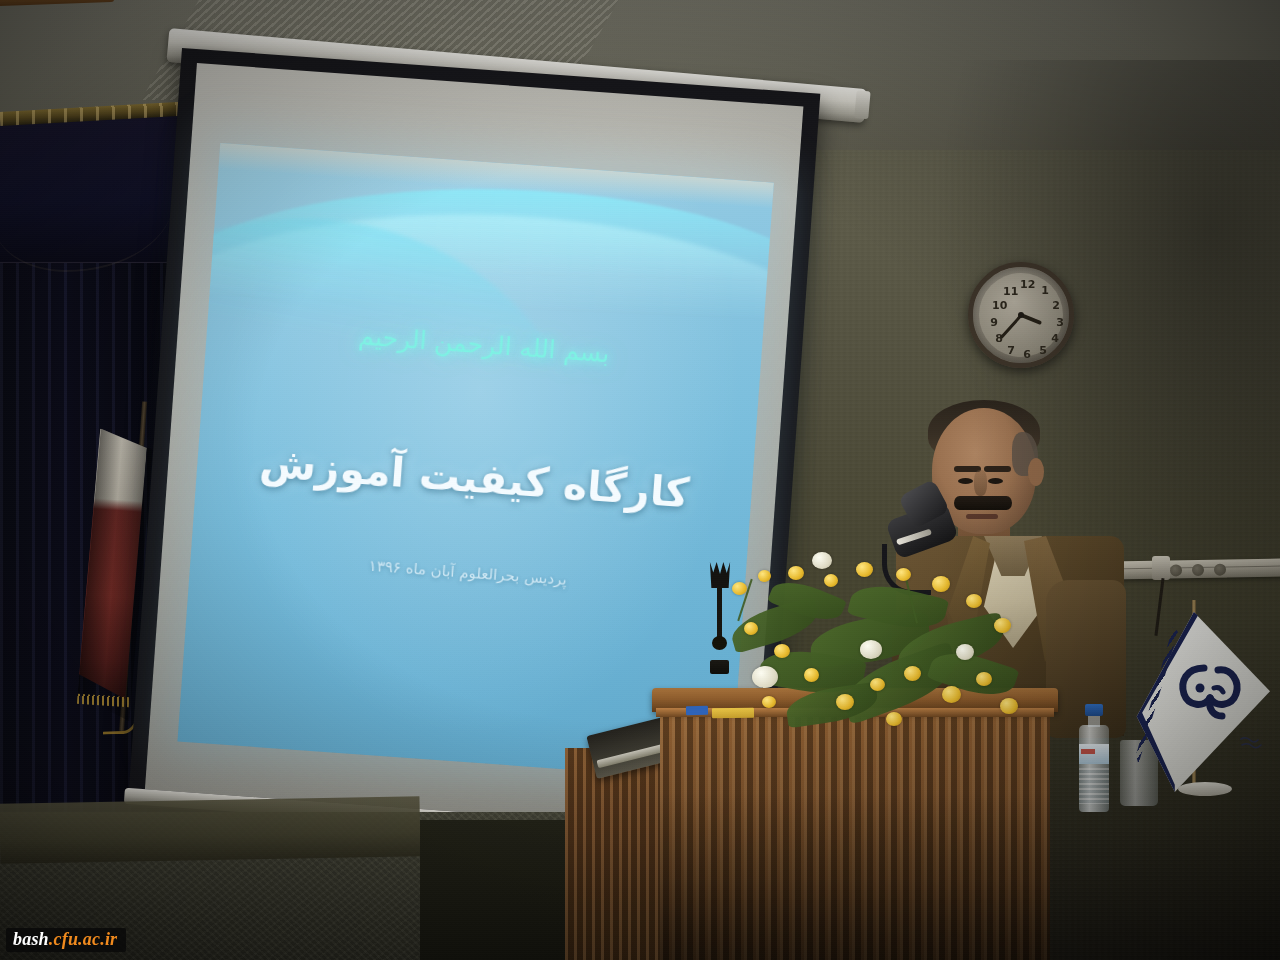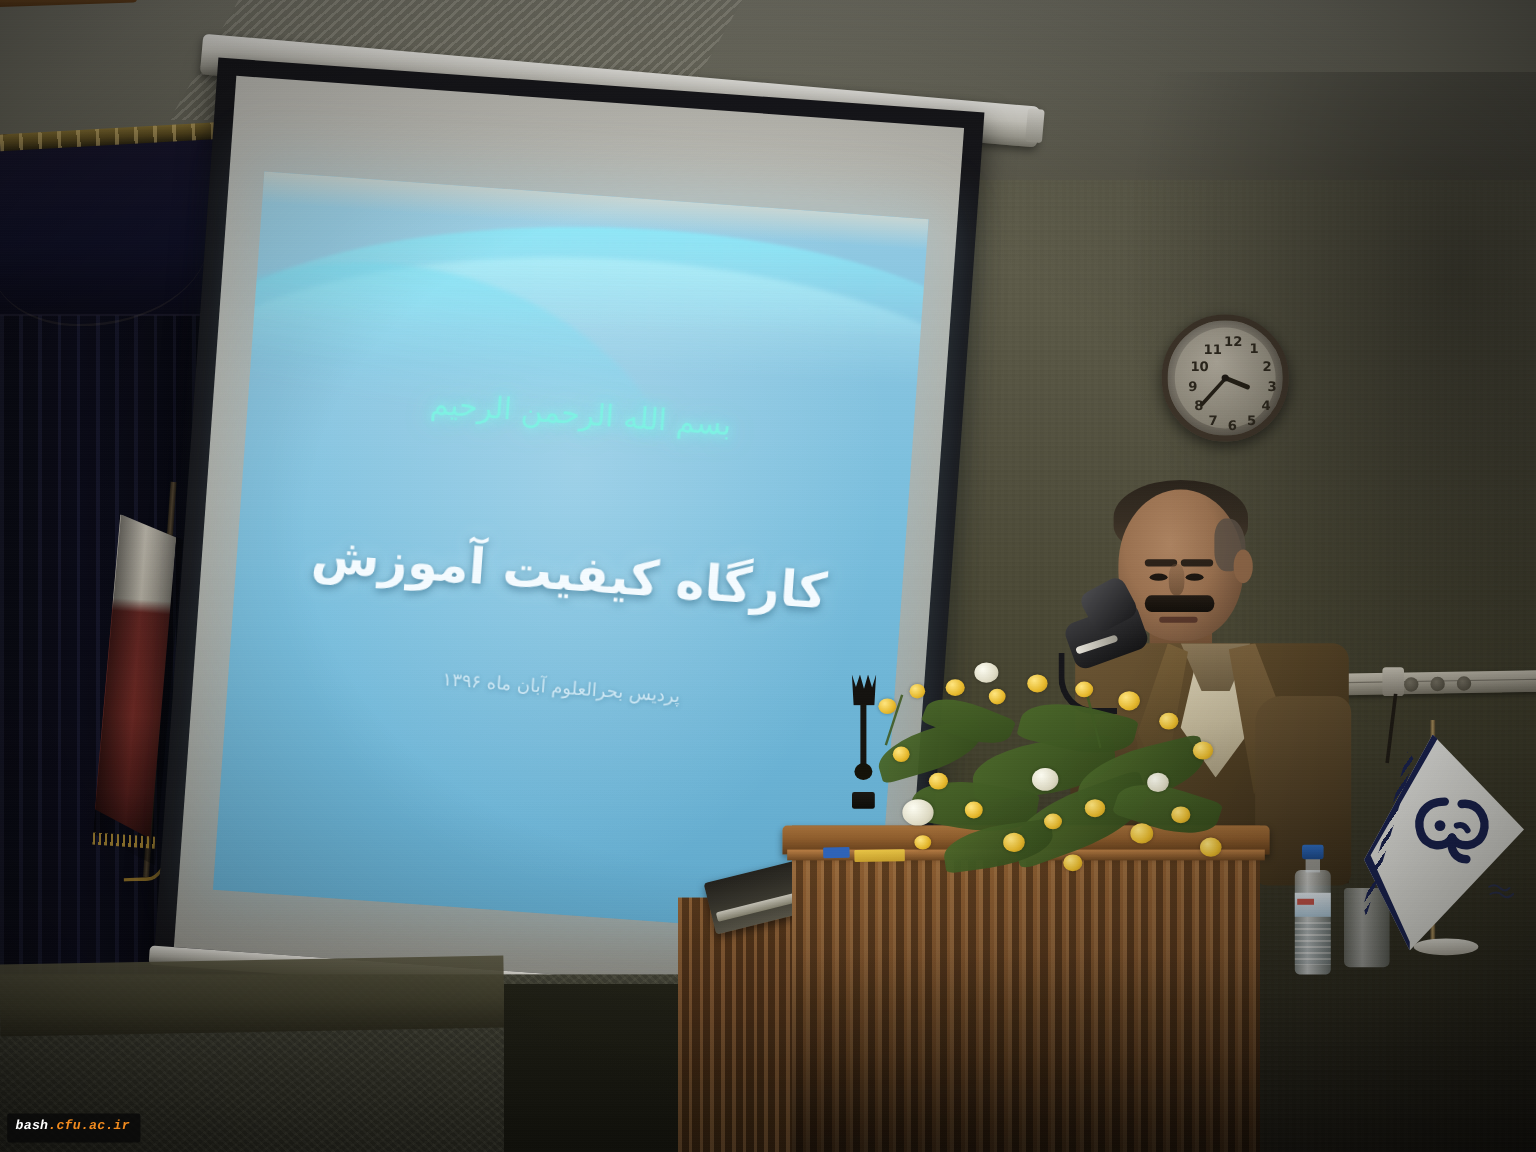--- a/index.html
+++ b/index.html
@@ -299,22 +299,22 @@
         repeating-linear-gradient(-38deg,rgba(210,210,190,.07) 0 2px,rgba(0,0,0,.1) 2px 6px);}
   .stage-front{position:absolute;left:0;top:800px;width:420px;height:60px;
       background:linear-gradient(180deg,#58553f 0%,#44422e 60%,#2d2b1d 100%);opacity:.9;
       transform:rotate(-1deg);}
   .floor-dark-right{position:absolute;left:420px;top:820px;width:260px;height:140px;
       background:linear-gradient(180deg,#232318,#15150e);}
 
   
   .watermark{position:absolute;left:6px;top:928px;
       background:rgba(8,8,8,.82);padding:3px 9px 4px 7px;border-radius:2px;
-      font-style:italic;font-weight:bold;font-size:11px;letter-spacing:.2px;
-      font-family:Liberation Mono, monospace;line-height:17px;}
+      font-style:italic;font-weight:bold;font-size:18px;letter-spacing:.2px;
+      font-family:Liberation Serif, serif;line-height:17px;}
   .wm-a{color:#ffffff;}
   .wm-b{color:#f08a1e;}
 
   .grain{position:absolute;inset:0;pointer-events:none;opacity:.12;
       background:repeating-linear-gradient(0deg,rgba(255,255,255,.06) 0 1px,rgba(0,0,0,.06) 1px 2px);}
 </style>
 </head>
 <body>
 
 <div class="stage">

